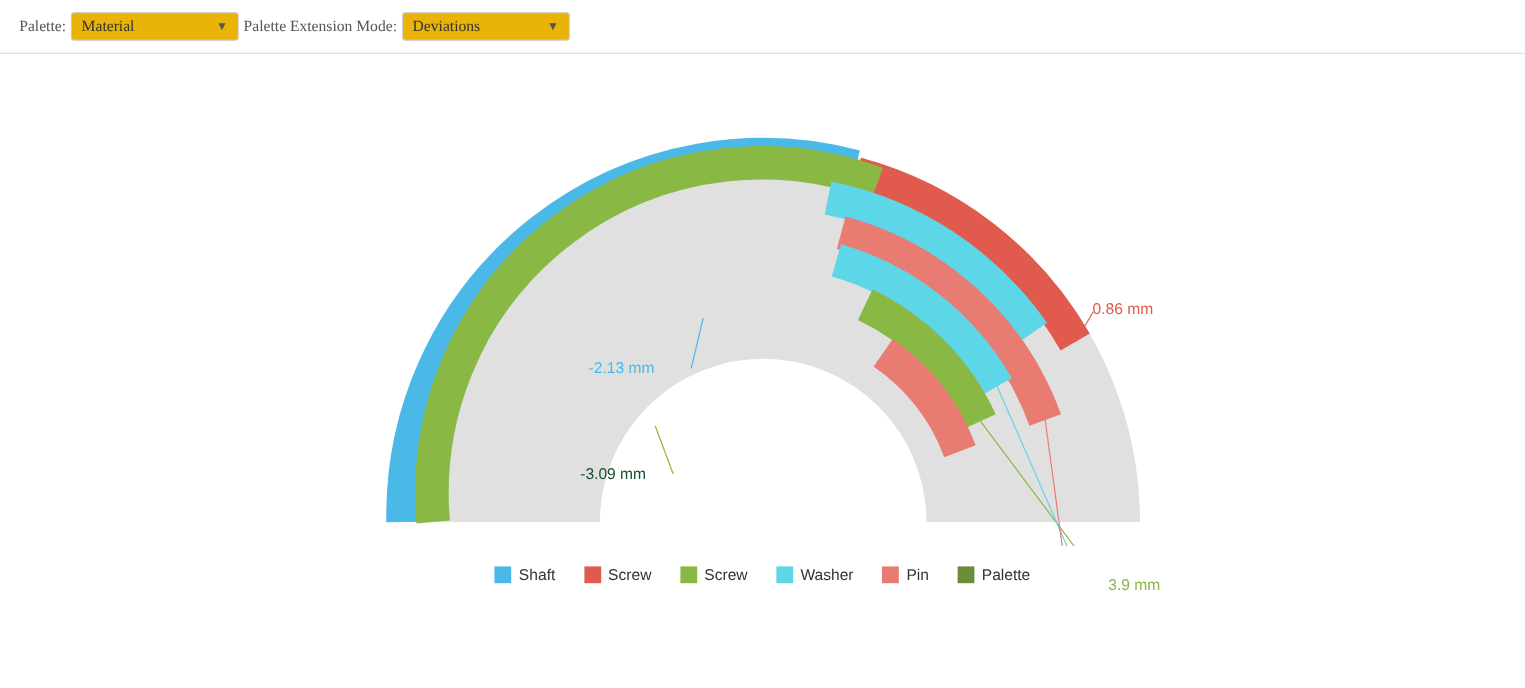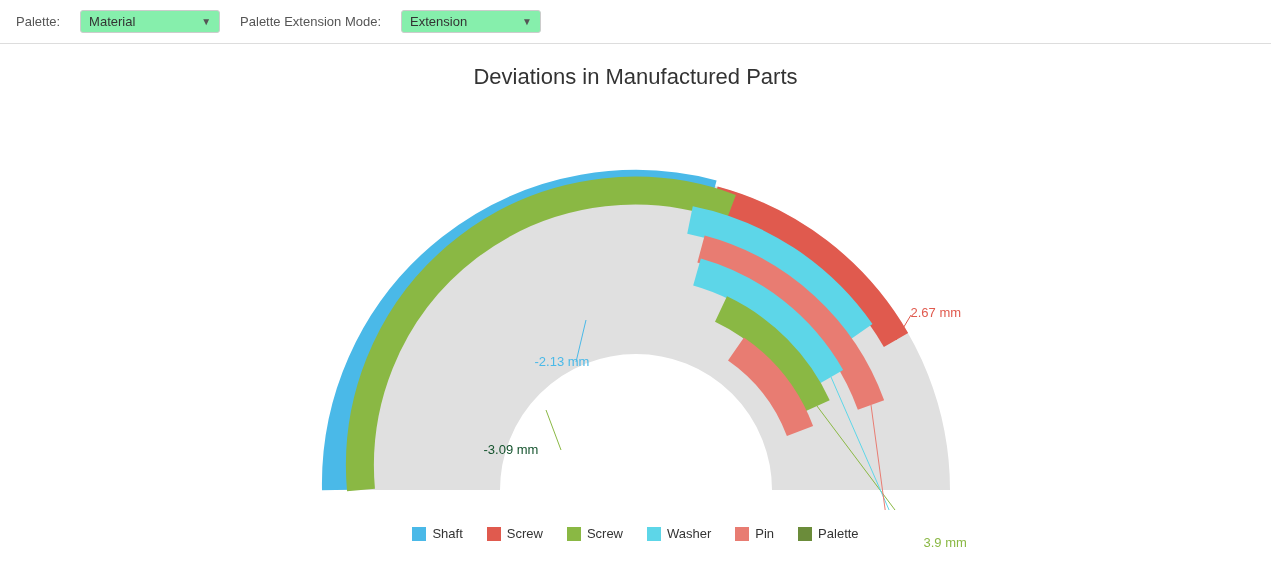--- a/index.html
+++ b/index.html
@@ -3,34 +3,35 @@
   <meta charset="utf-8">
   <style>
     * { box-sizing: border-box; margin: 0; padding: 0; }
     body { font-family: Arial, sans-serif; background: #fff; color: #333; }
 
     .toolbar {
       display: flex;
       align-items: center;
       padding: 10px 16px;
       border-bottom: 1px solid #ddd;
-      gap: 20px;
+      gap: 4px;
+      font-family: Liberation Serif, serif;
     }
     .toolbar-label {
       font-size: 13px;
       color: #555;
     }
     .toolbar-select {
       display: flex;
       align-items: center;
       border: 1px solid #ccc;
       border-radius: 3px;
       padding: 3px 8px;
       font-size: 13px;
-      background: #86efac;
+      background: #eab308;
       cursor: pointer;
       min-width: 140px;
       justify-content: space-between;
       gap: 8px;
     }
     .toolbar-select .chevron {
       color: #555;
       font-size: 10px;
     }
 
@@ -71,27 +72,26 @@
 <body>
 
 <div class="toolbar">
   <span class="toolbar-label">Palette:</span>
   <div class="toolbar-select">
     <span>Material</span>
     <span class="chevron">▼</span>
   </div>
   <span class="toolbar-label">Palette Extension Mode:</span>
   <div class="toolbar-select">
-    <span>Extension</span>
+    <span>Deviations</span>
     <span class="chevron">▼</span>
   </div>
 </div>
 
 <div class="chart-container">
-  <div class="chart-title">Deviations in Manufactured Parts</div>
 
   <div style="position: relative; width: 960px; height: 390px;">
     <svg width="960" height="390" viewBox="0 0 960 390">
       <defs>
         
       </defs>
 
       <path d="M 180,370 A 300,300 0 0,1 780,370" fill="none" stroke="#e0e0e0" stroke-width="28"></path>
 
       <path d="M 205,370 A 275,275 0 0,1 755,370" fill="none" stroke="#e0e0e0" stroke-width="28"></path>
@@ -130,22 +130,22 @@
 
       <line x1="661" y1="286" x2="760" y2="418" stroke="#8ab844" stroke-width="1"></line>
 
       <line x1="675" y1="257" x2="758" y2="447" stroke="#5dd6e8" stroke-width="1"></line>
 
       <line x1="715" y1="285" x2="740" y2="470" stroke="#e87c72" stroke-width="1"></line>
 
     </svg>
 
     
-    <div style="position:absolute; top:185px; left:755px; font-size:13px; font-weight:500; color:#e05a4e;">2.67 mm</div>
-    <div style="position:absolute; top:234px; left:335px; font-size:13px; font-weight:500; color:#4ab9e8;margin-left:44px;">-2.13 mm</div>
+    <div style="position:absolute; top:185px; left:755px; font-size:13px; font-weight:500; color:#e05a4e;">0.86 mm</div>
+    <div style="position:absolute; top:234px; left:335px; font-size:13px; font-weight:500; color:#4ab9e8;">-2.13 mm</div>
     <div style="position:absolute; top:322px; left:328px; font-size:13px; font-weight:500; color:#14532d;">-3.09 mm</div>
     <div style="position:absolute; top:415px; left:768px; font-size:13px; font-weight:500; color:#8ab844;text-align:center;">3.9 mm</div>
     <div style="position:absolute; top:443px; left:762px; font-size:13px; font-weight:500; color:#4ab9e8;">4.52 mm</div>
     
   </div>
 
   <div class="legend">
     <div class="legend-item">
       <div class="legend-swatch" style="background:#4ab9e8;"></div>
       <span>Shaft</span>

